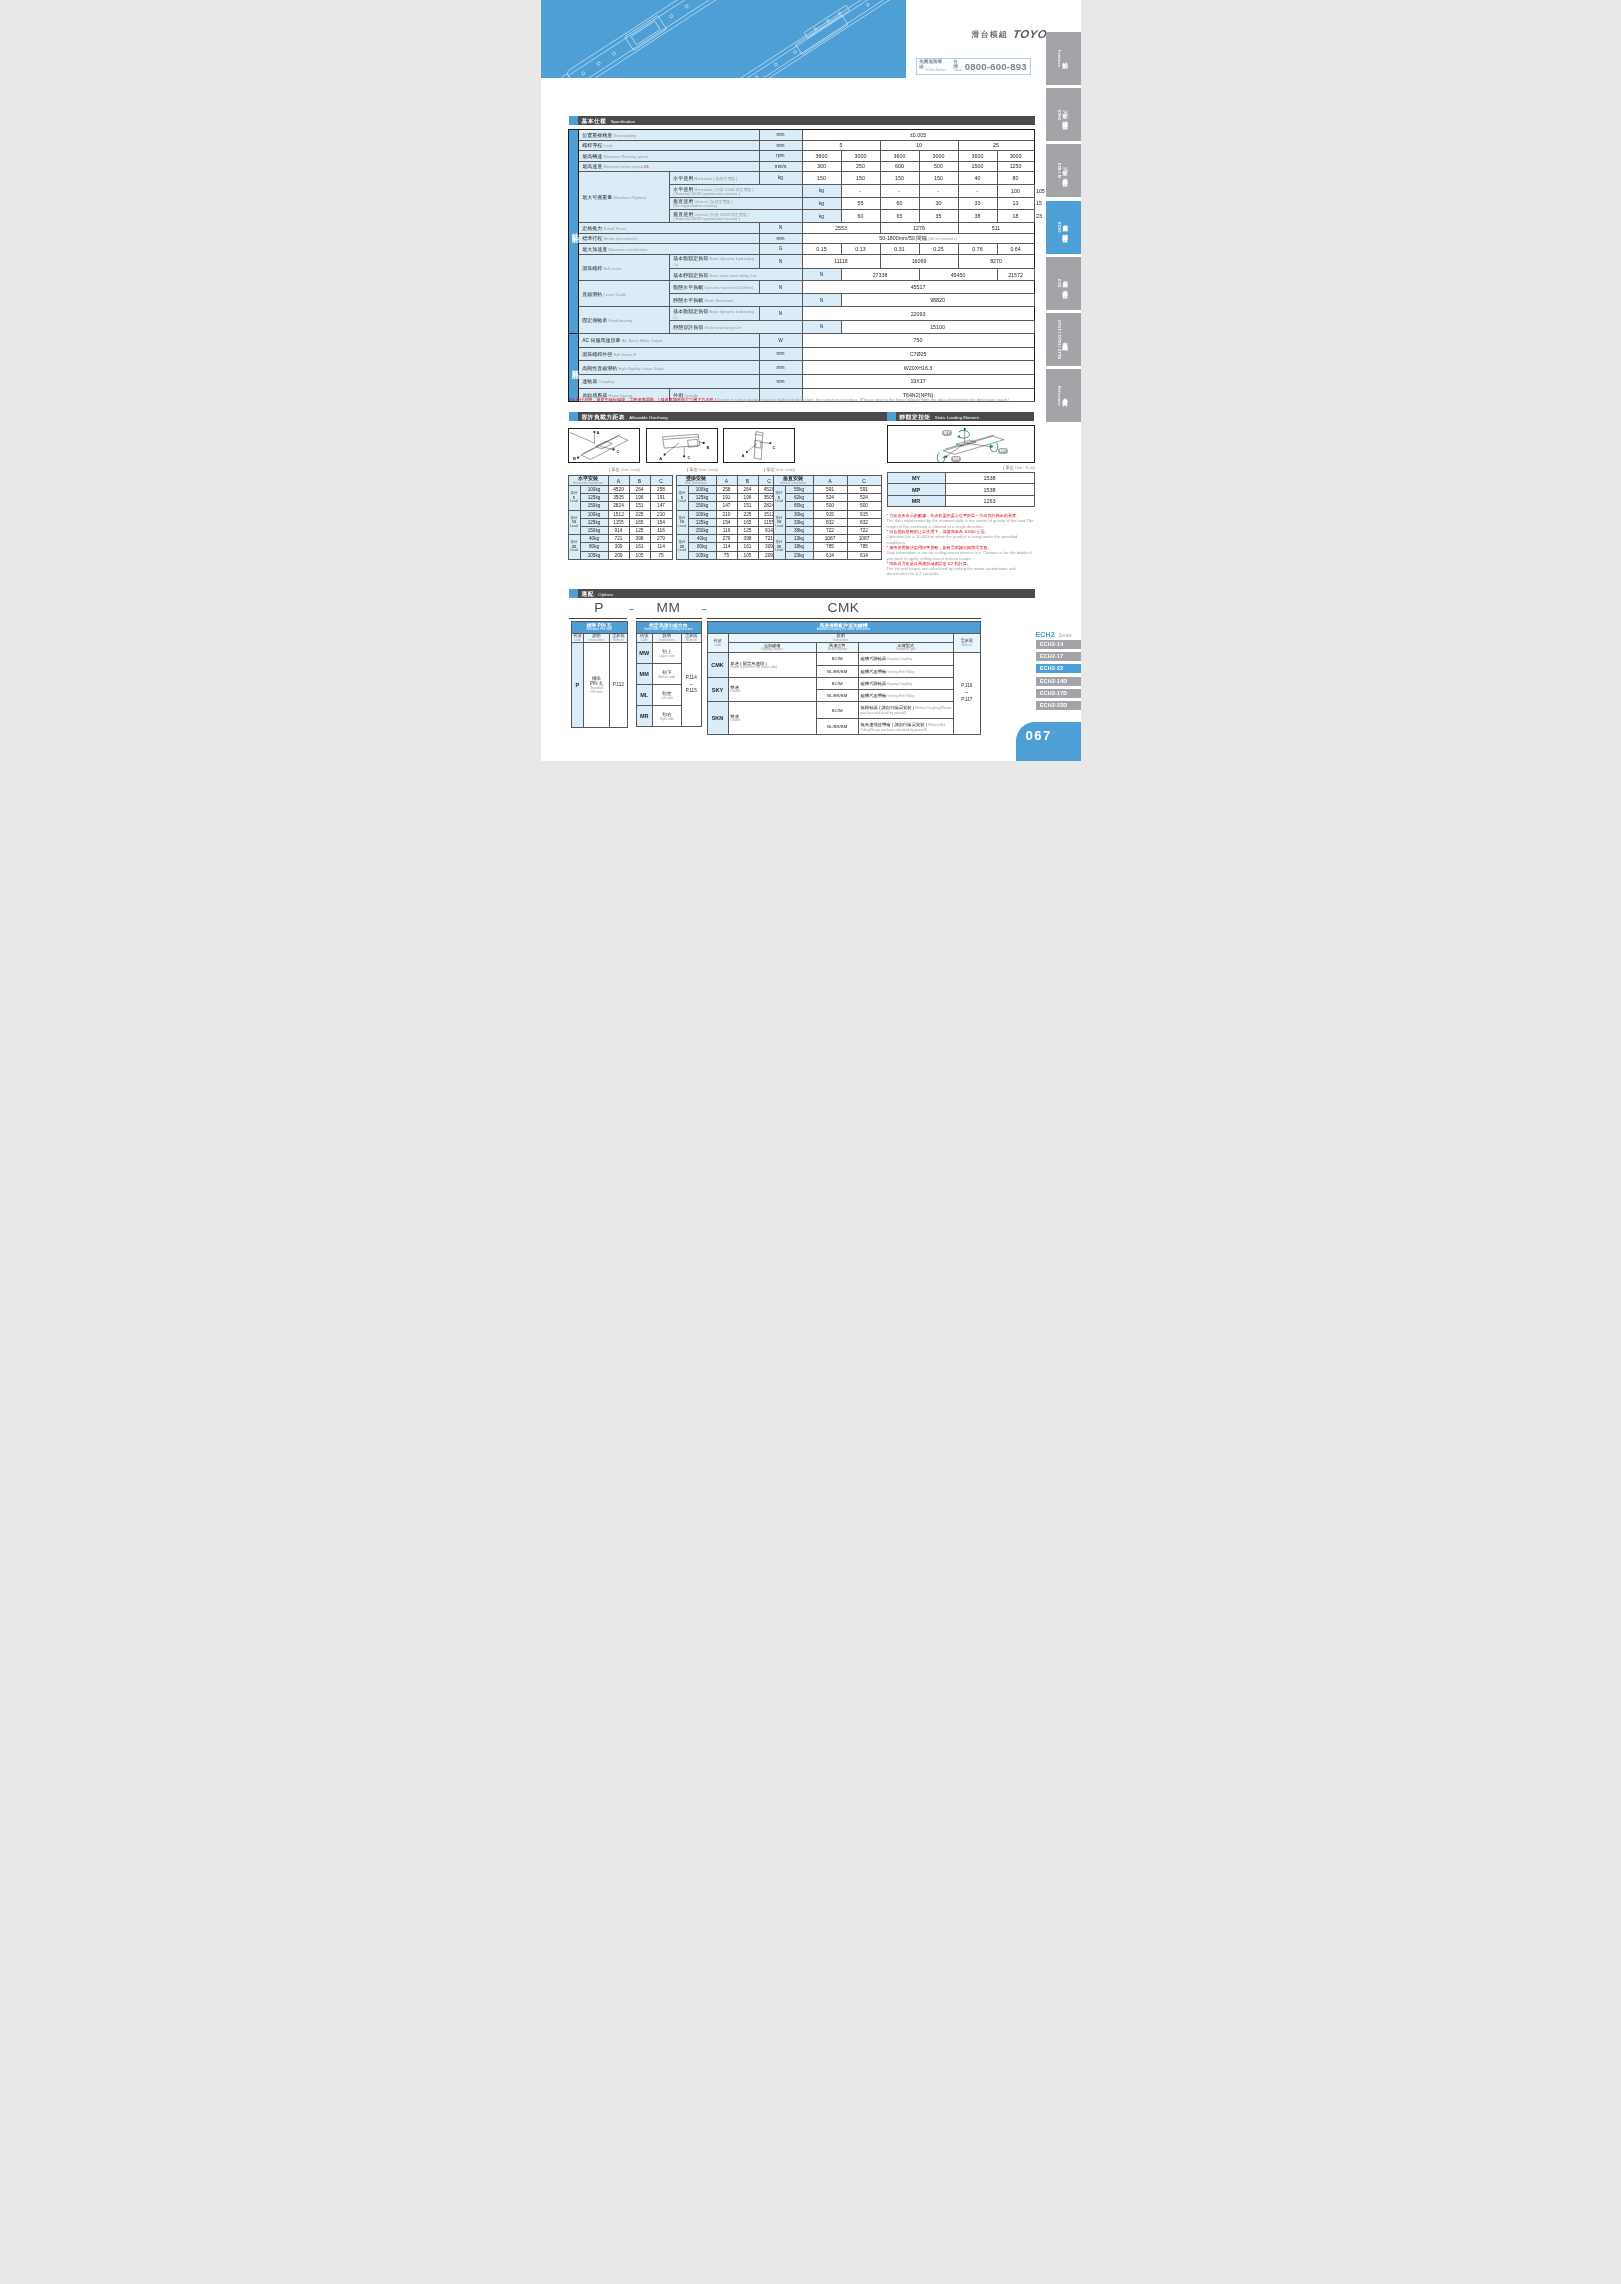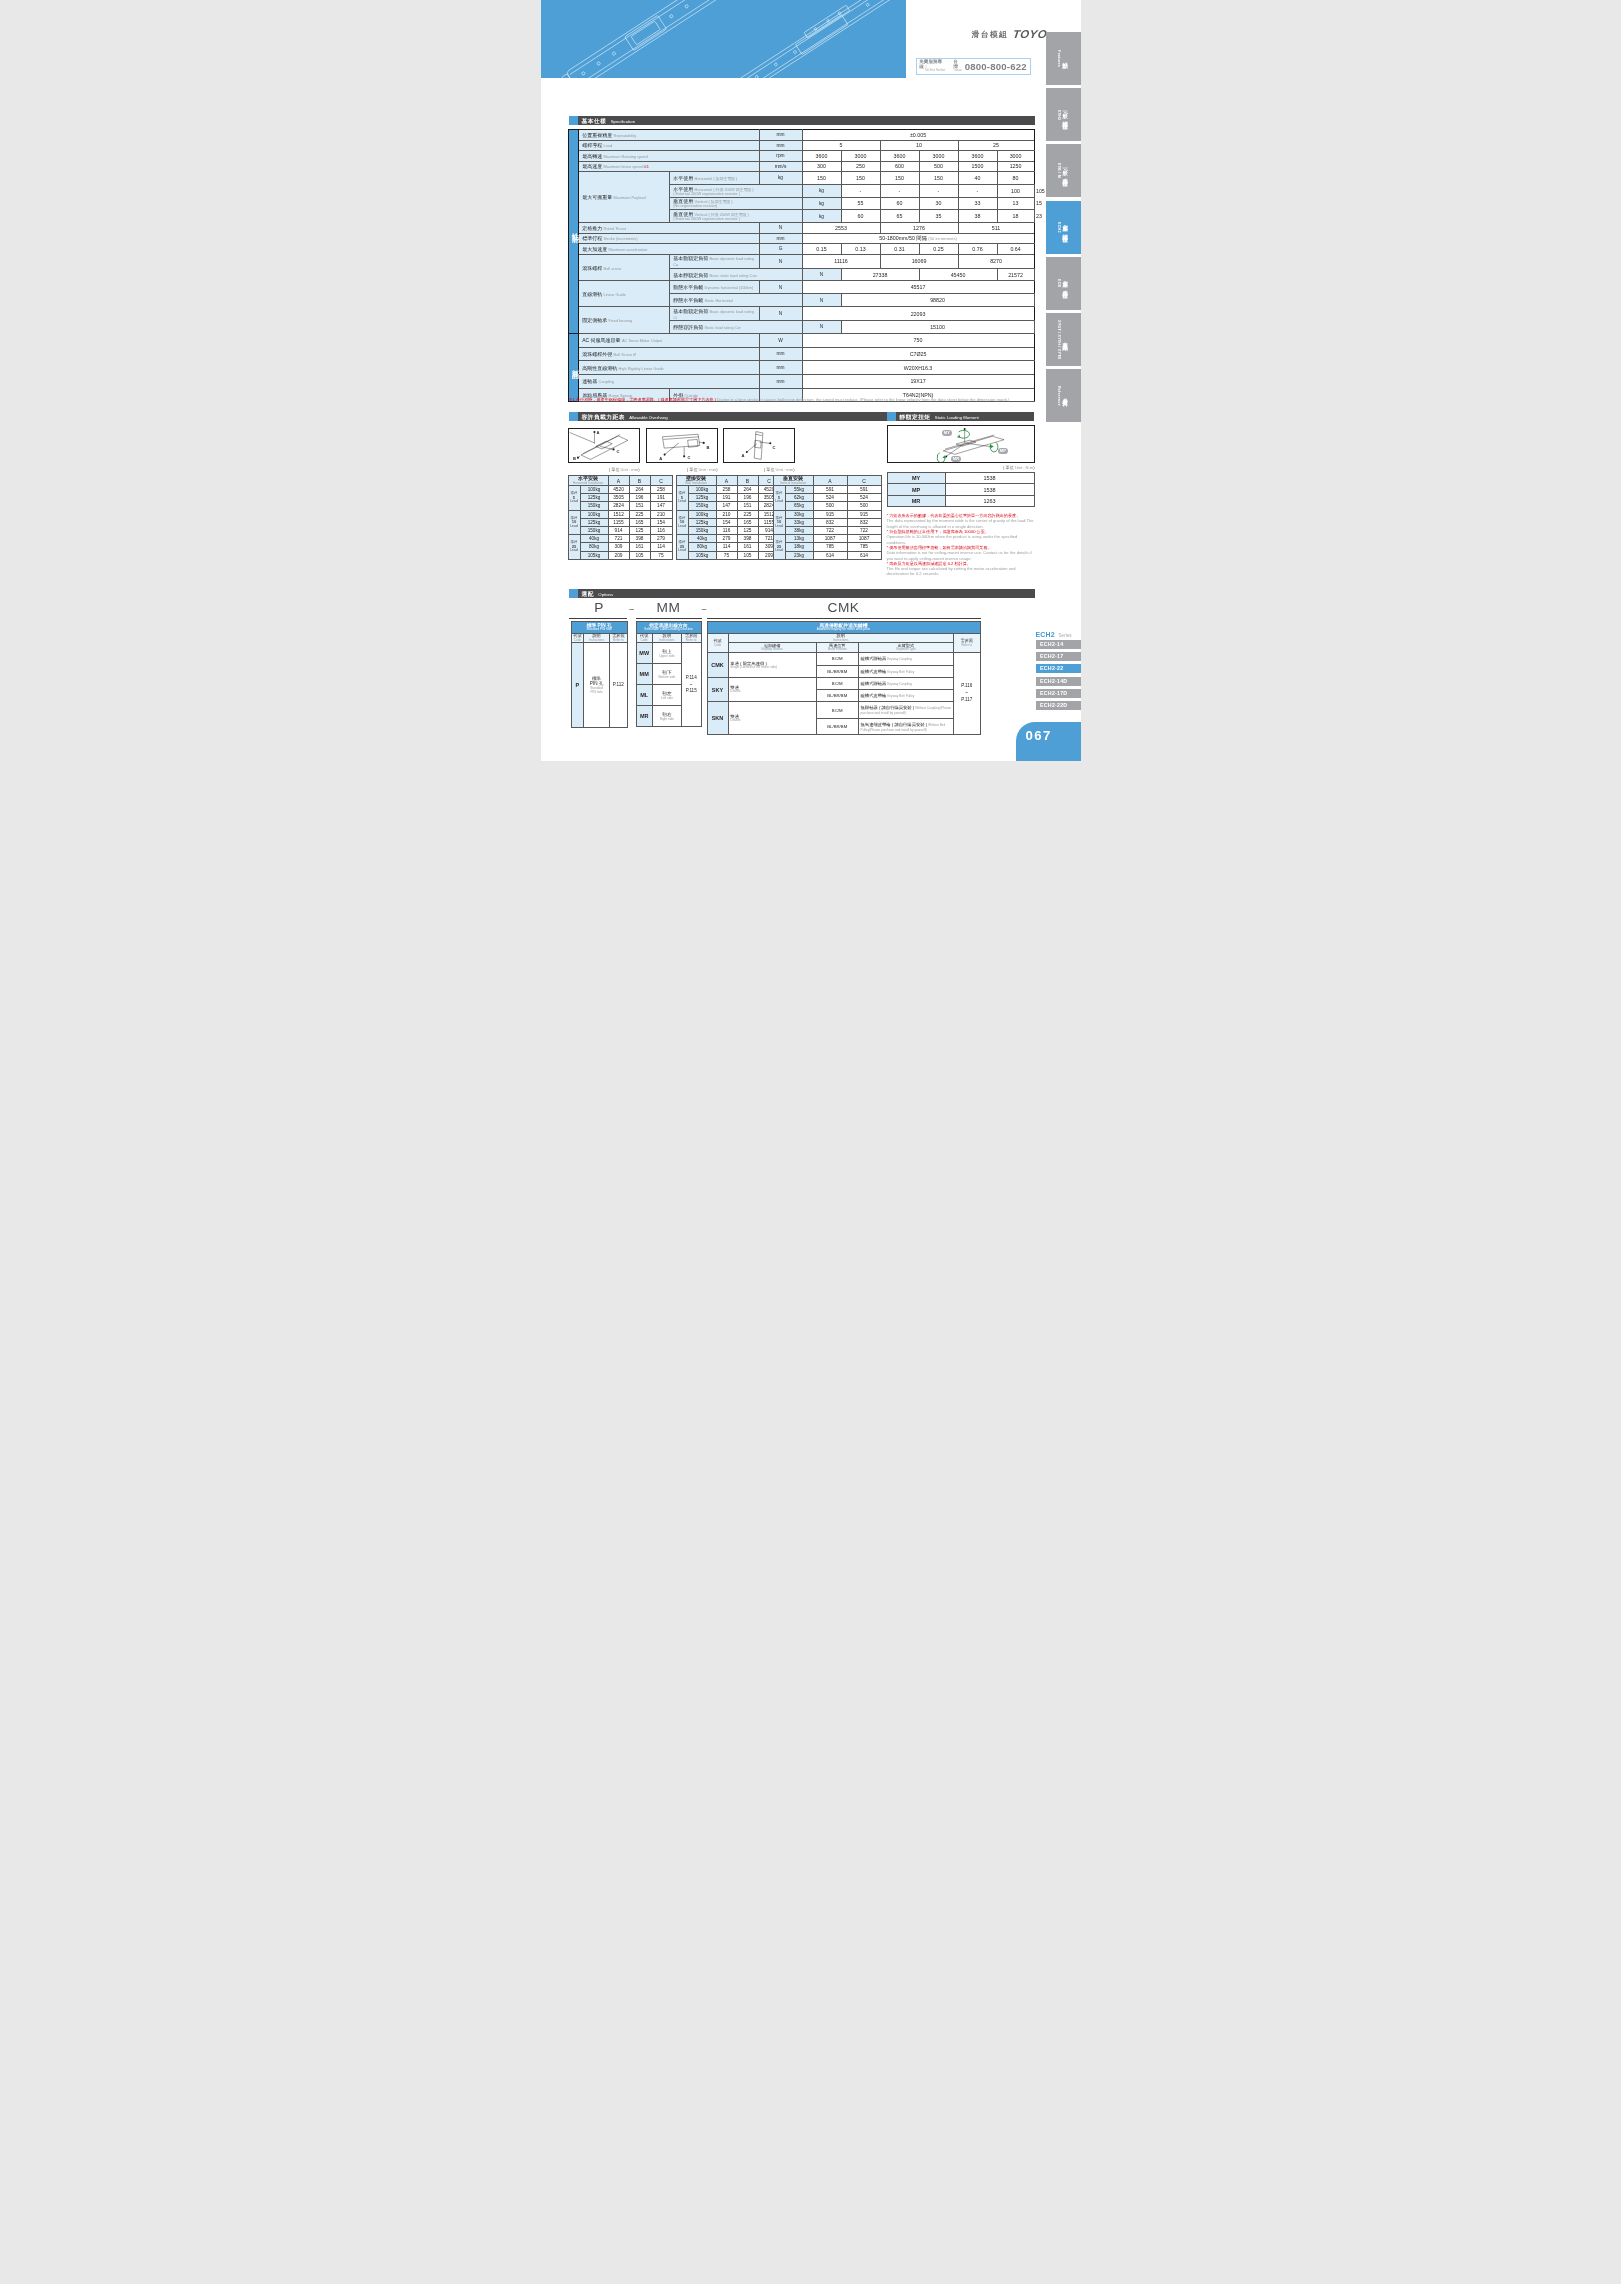--- a/index.html
+++ b/index.html
@@ -159,21 +159,21 @@
 
   <div class="abs tollfree">
     <span class="lbl">
       <span class="zh">免費服務專線：</span>
       <span class="en">Toll-Free Number</span>
     </span>
     <span class="lbl">
       <span class="zh">台灣</span>
       <span class="en">Taiwan</span>
     </span>
-    <span class="num">0800-800-622</span>
+    <span class="num">0800-600-893</span>
   </div>
 
   <div class="abs side-tabs" id="side-tabs">
       <div class="side-tab">
         <span class="v-en">Features</span>
         <span class="v-zh">特點</span>
       </div>
       <div class="side-tab">
         <span class="v-en">ETH2</span>
         <span class="v-zh">一般 / 螺桿仕樣</span>

